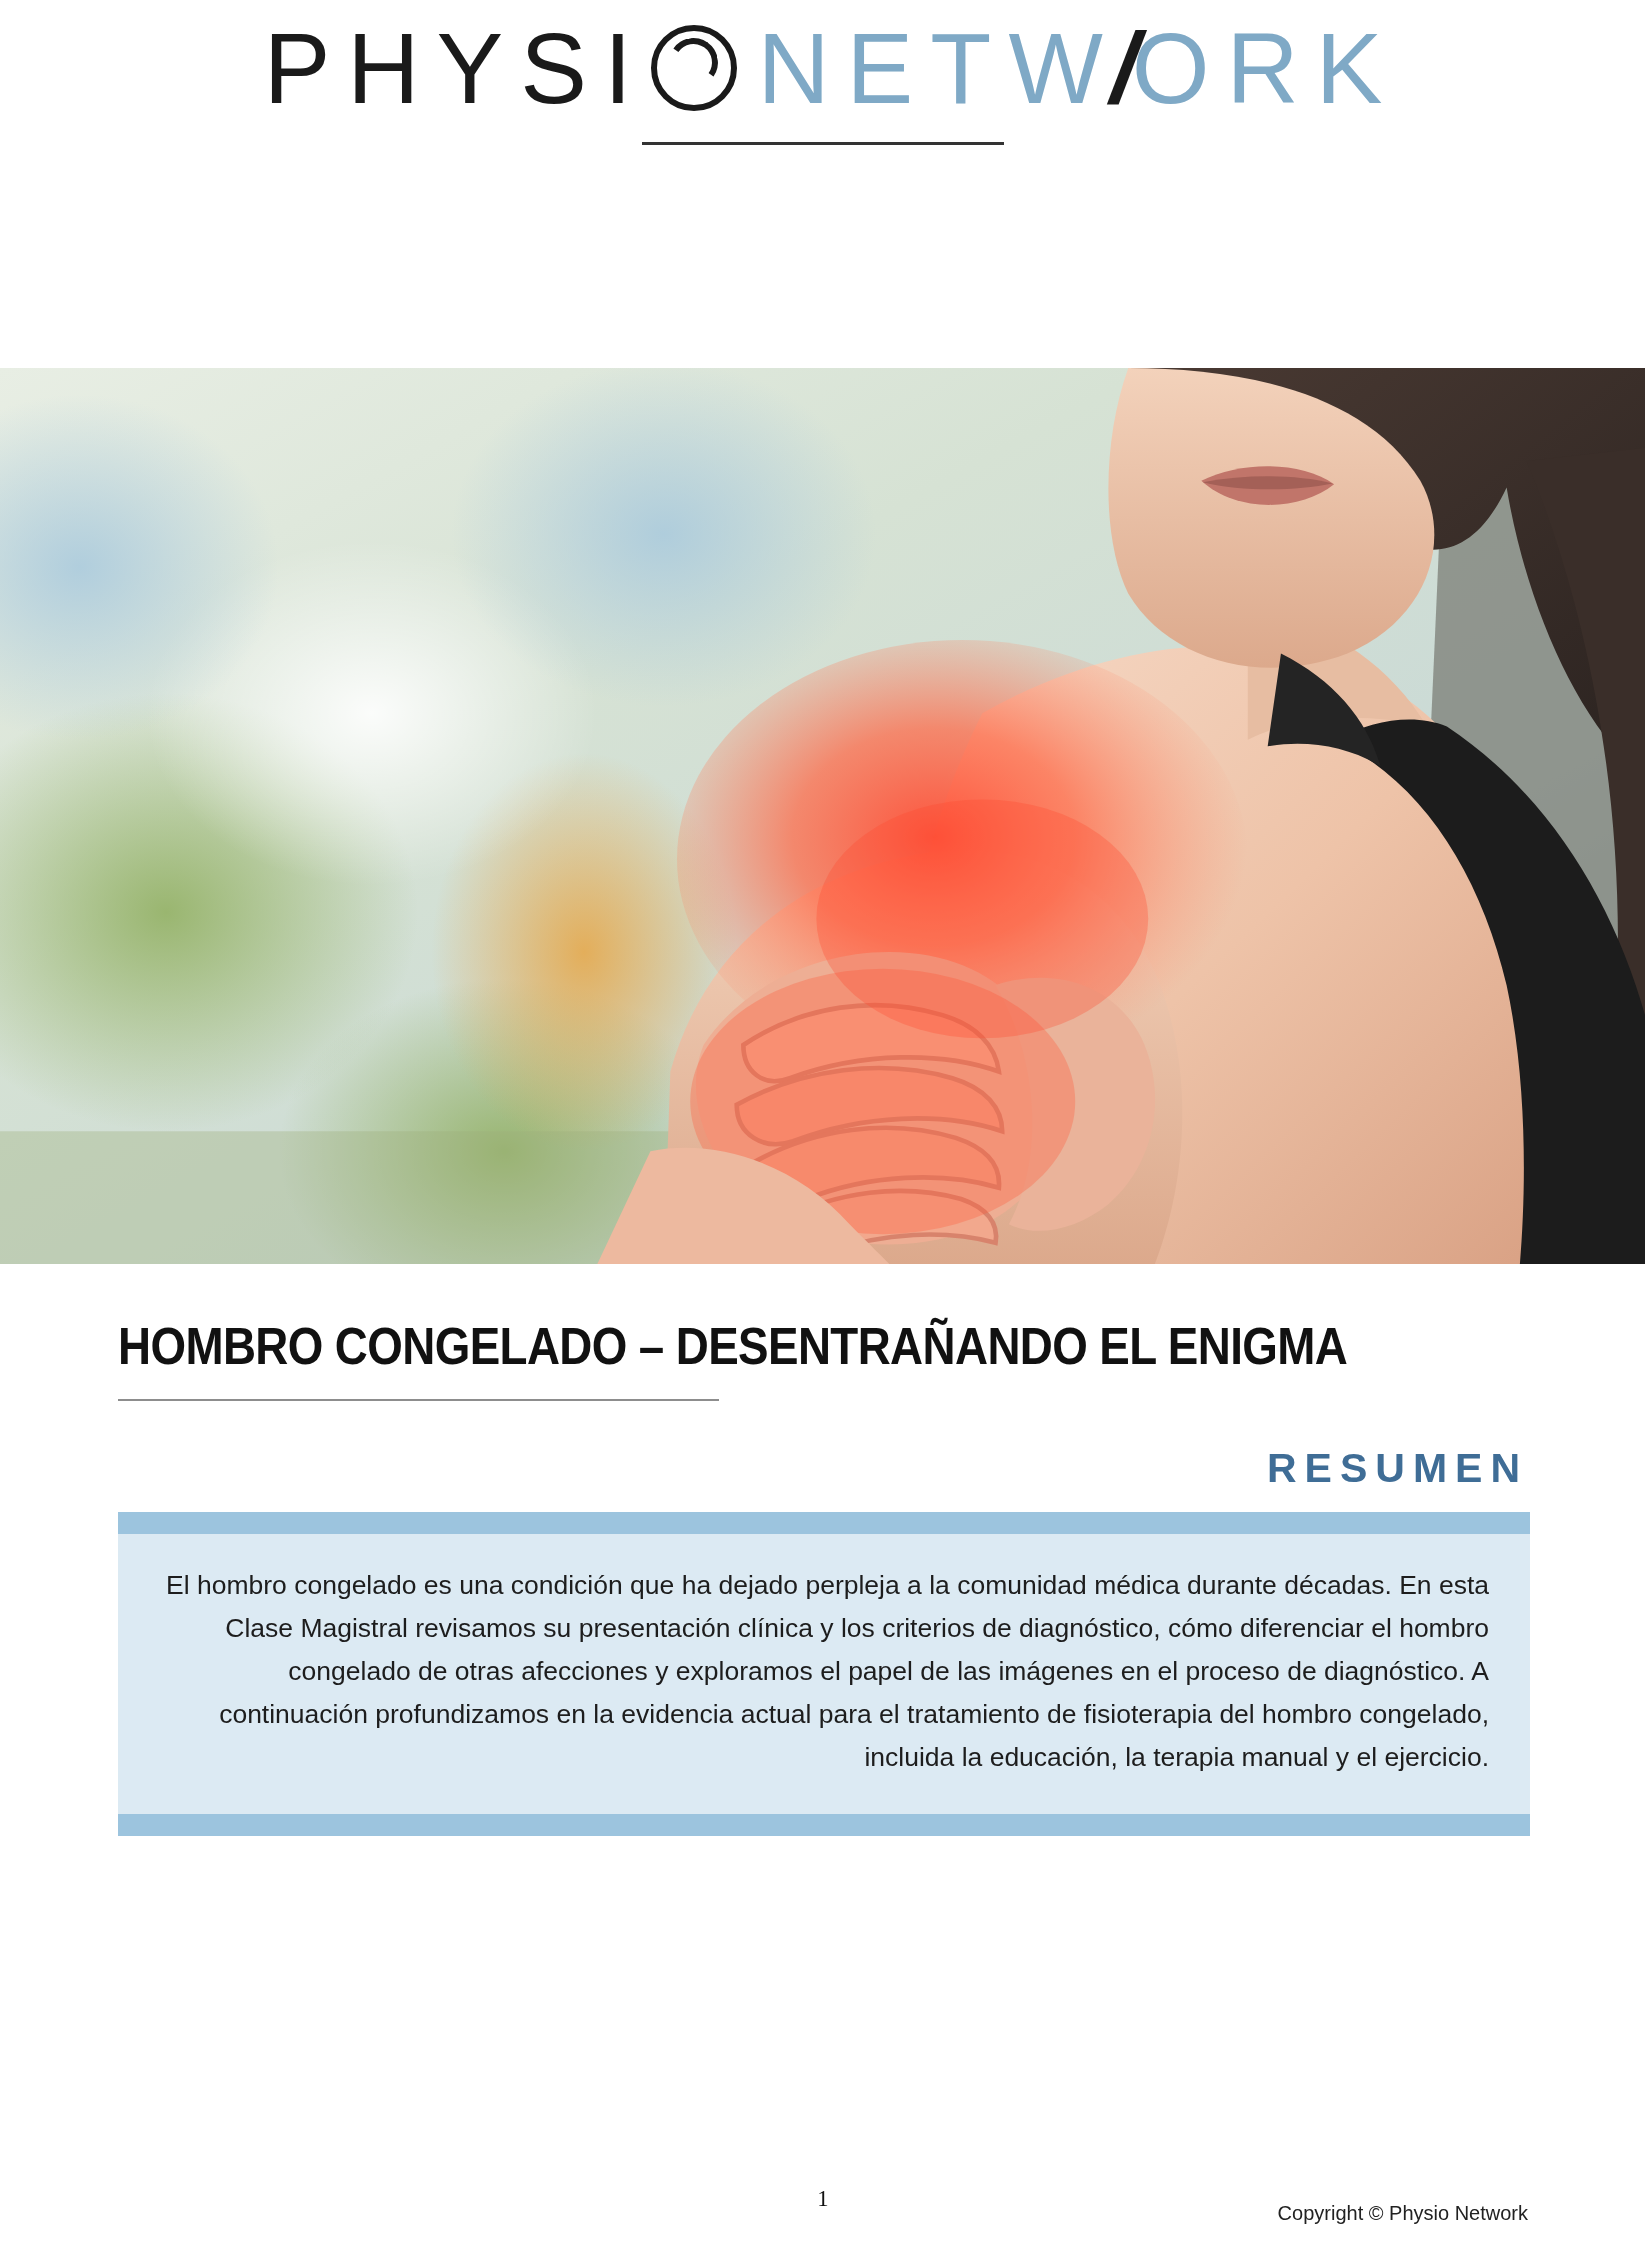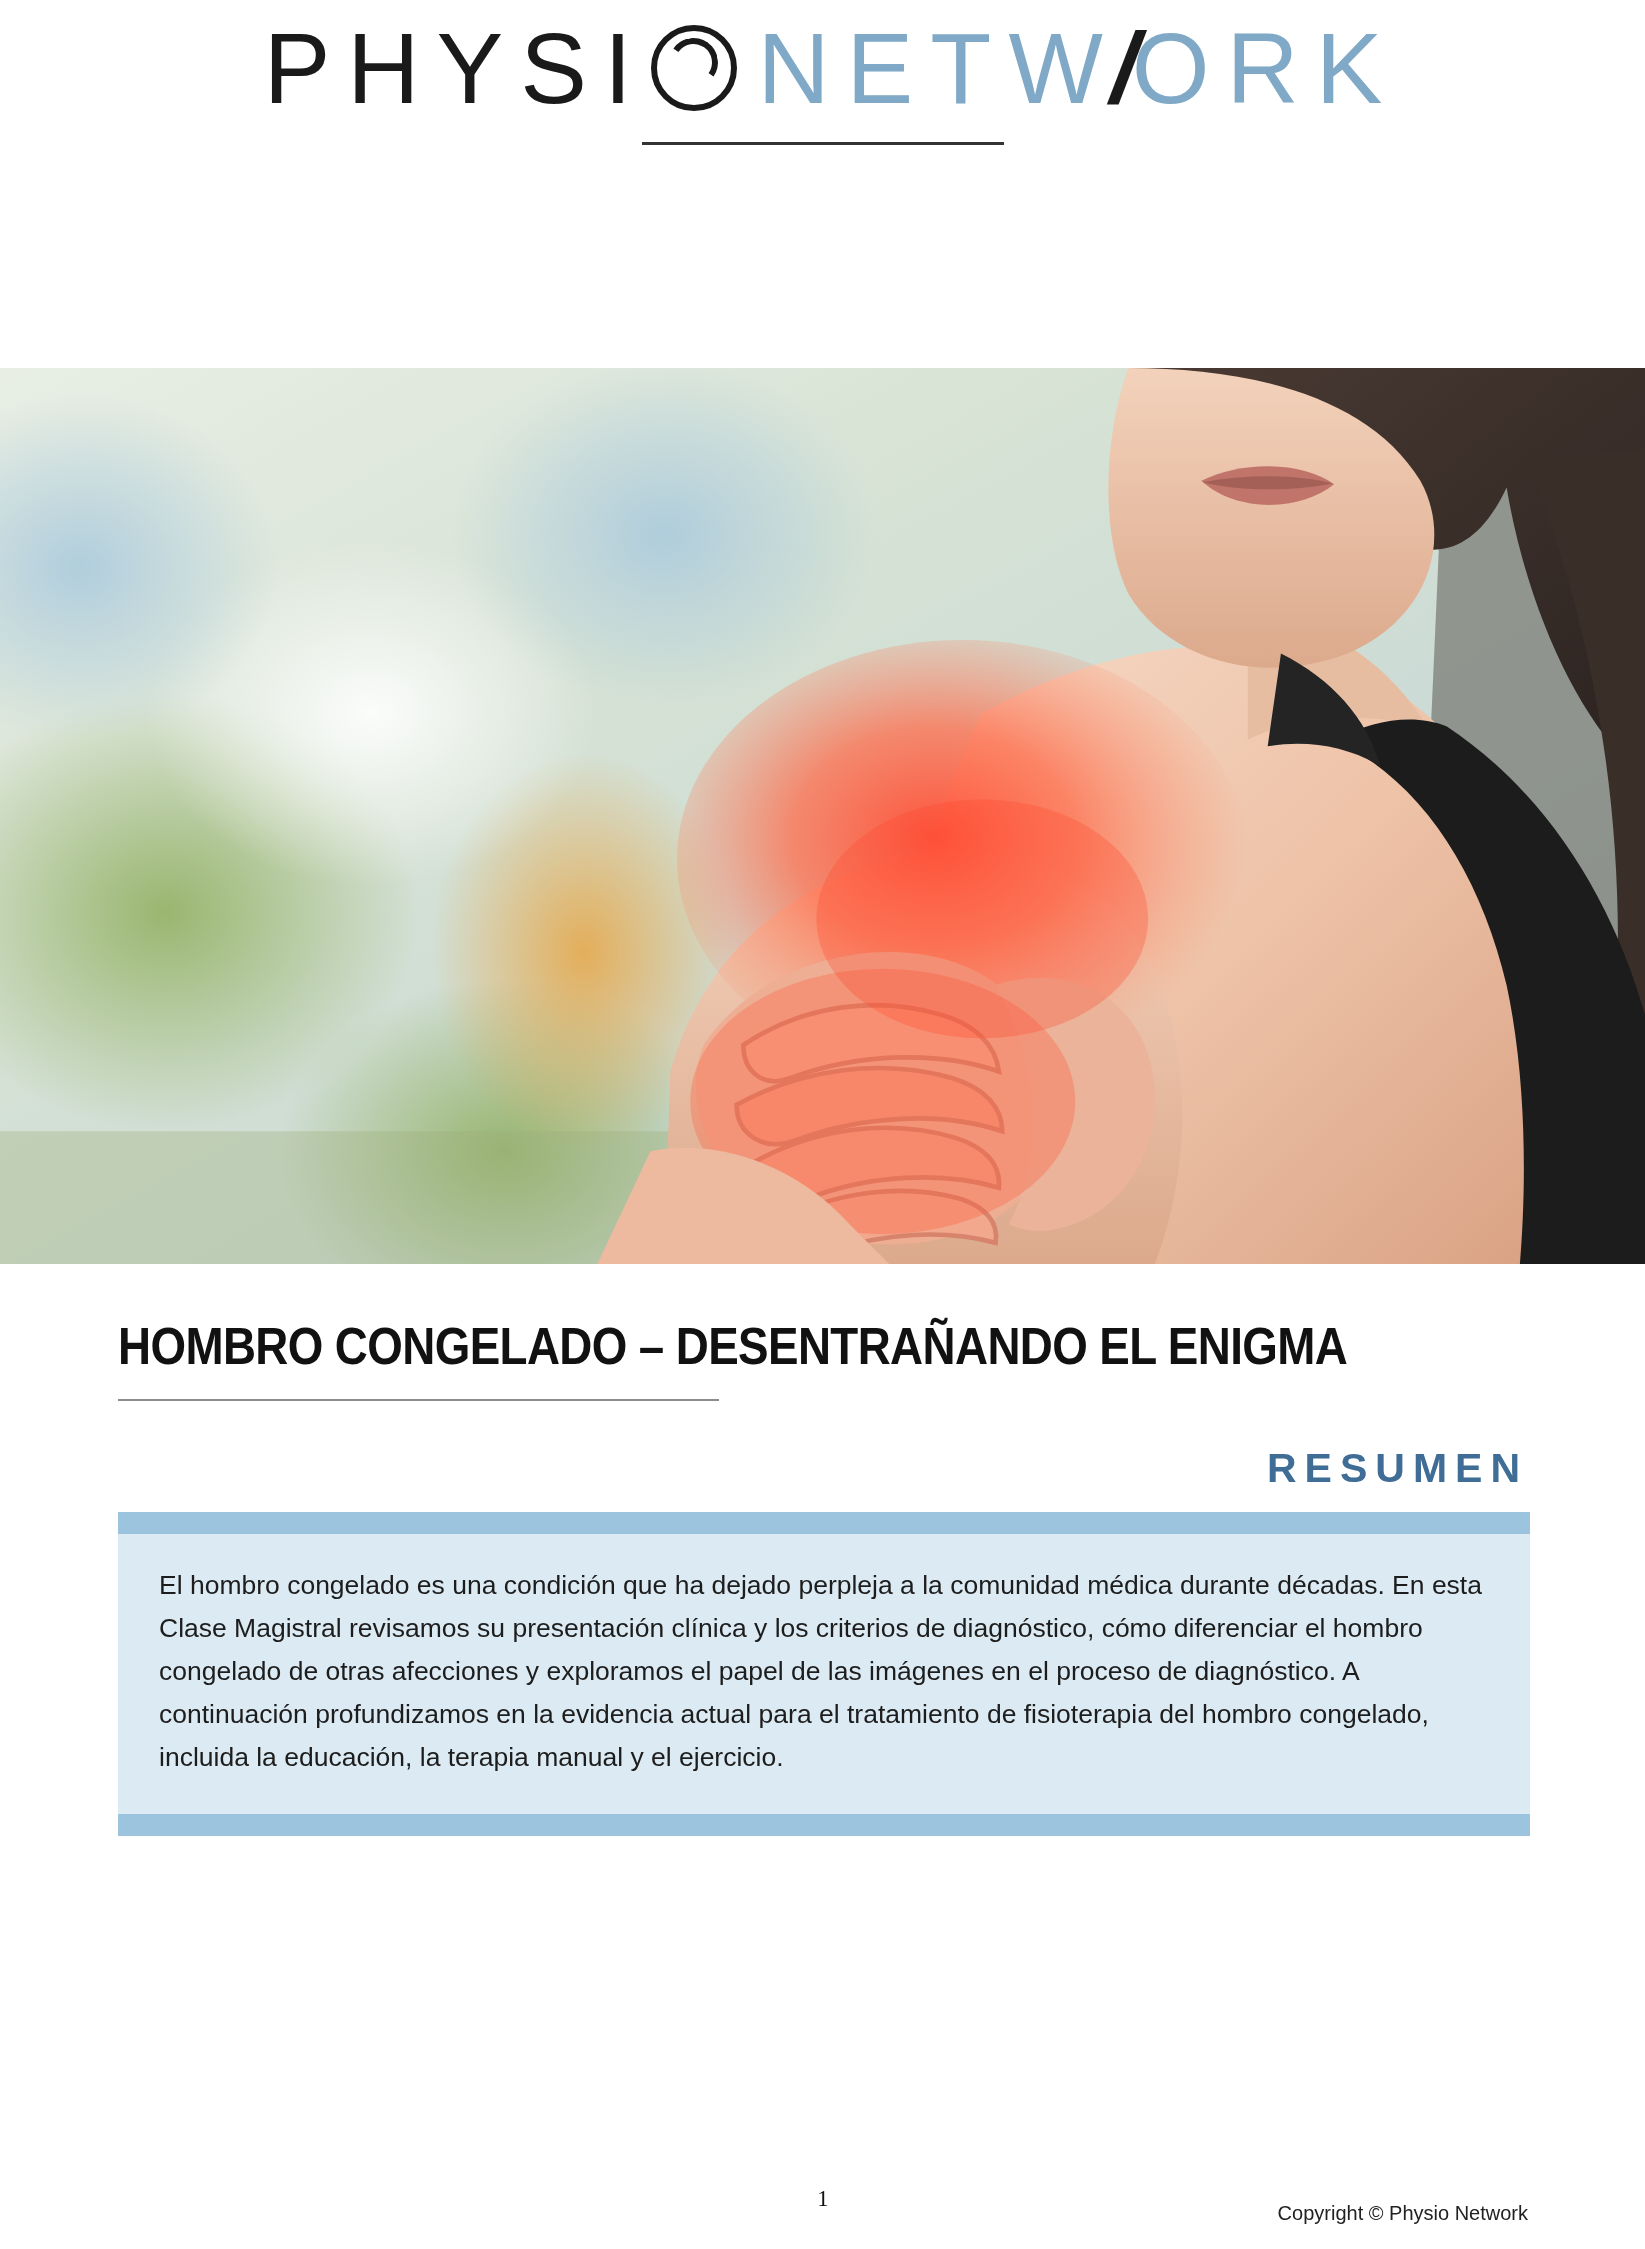--- a/index.html
+++ b/index.html
@@ -158,21 +158,21 @@
     border-top: 22.6px solid #9cc4de;
     border-bottom: 22.6px solid #9cc4de;
     box-sizing: border-box;
     padding: 30.5px 41px 35px 41px;
   }
   .abstract-text {
     font-family: "Liberation Sans", sans-serif;
     font-size: 26.5px;
     line-height: 1.62;
     color: #1d1d1d;
-    text-align: left;
+    text-align: right;
   }
 
   
   .footer {
     position: absolute;
     left: 0;
     right: 0;
     bottom: 38px;
     height: 26.5px;
   }

